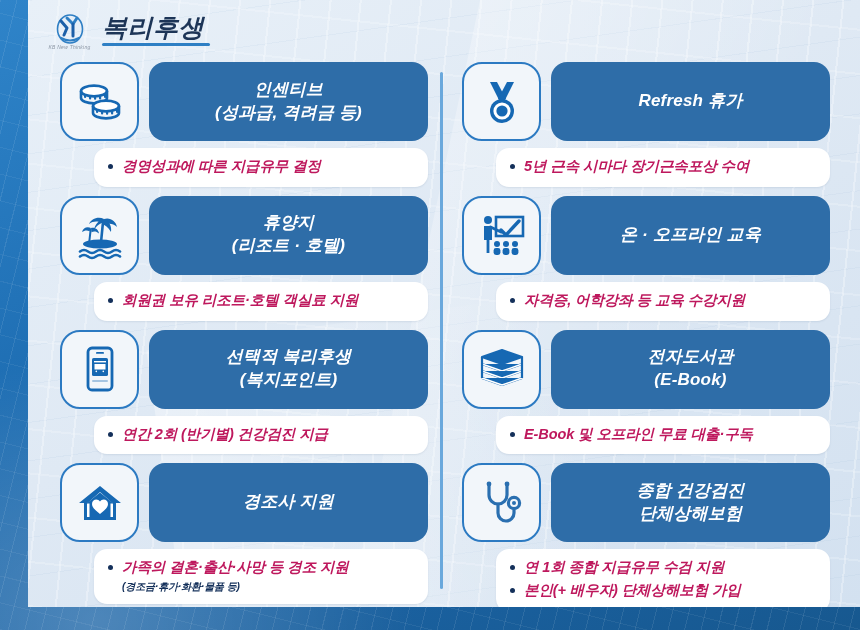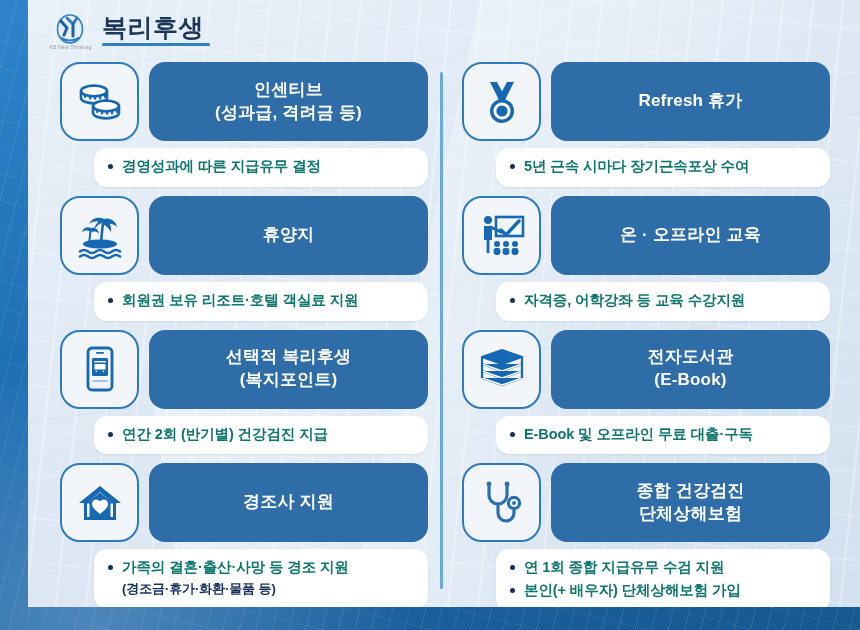--- a/index.html
+++ b/index.html
@@ -9,20 +9,21 @@
     font-family:"Liberation Sans", "DejaVu Sans", sans-serif;
     overflow:hidden;
   }
 
   
   #page {
     position:relative;
     width:860px; height:630px;
     background:#1a6cb5;
     overflow:hidden;
+    font-style:italic;
   }
 
   
   .frame-bg {
     position:absolute; inset:0;
     background:
       linear-gradient(160deg,#2f84c9 0%, #1f6fb4 40%, #1b64a6 70%, #17588f 100%);
   }
   
   .frame-lines {
@@ -136,30 +137,30 @@
   .desc-bar {
     margin-top:7px; margin-left:34px;
     width:334px;
     background:#ffffff;
     border-radius:13px;
     padding:8px 12px 9px 14px;
     box-shadow:0 1px 2px rgba(40,70,110,.10);
   }
   .desc-line {
     display:flex; align-items:flex-start; gap:9px;
-    font-size:14.5px; font-weight:bold; color:#0f766e;
+    font-size:14.5px; font-weight:bold; color:#be185d;
     line-height:1.5; letter-spacing:-.1px;
   }
   .desc-line + .desc-line { margin-top:1px; }
   .bullet {
     flex:0 0 auto; width:5px; height:5px; border-radius:50%;
     background:#14305a; margin-top:8px;
   }
   .desc-cont {
-    font-size:13px; font-weight:bold; color:#14305a;
+    font-size:10px; font-weight:bold; color:#14305a;
     line-height:1.5; padding-left:14px; letter-spacing:-.1px;
   }
 
   
   .card.tall .desc-bar { padding-bottom:10px; }
 </style>
 </head>
 <body>
 
 <div id="page">
@@ -245,20 +246,21 @@
                   <path d="M18 20 c4 -1 7.5 1.5 8 5.5 c-2.5 -2.5 -5.5 -2.5 -7.5 -1.3 z"></path>
                   <path d="M17.4 20.7 c.9 0 1.3 .7 1.2 1.6 l-1.4 12.2 h-2 l1.4 -12.4 c.1 -.9 .5 -1.4 .8 -1.4z"></path>
                   <ellipse cx="27" cy="36" rx="17" ry="4.6"></ellipse>
                   <path d="M7 43.5 q4 -3 8 0 q4 3 8 0 q4 -3 8 0 q4 3 8 0 q4 -3 8 0" fill="none" stroke="#1668b3" stroke-width="2.6" stroke-linecap="round"></path>
                   <path d="M7 48.5 q4 -3 8 0 q4 3 8 0 q4 -3 8 0 q4 3 8 0 q4 -3 8 0" fill="none" stroke="#1668b3" stroke-width="2.6" stroke-linecap="round"></path>
                 </g>
               </svg>
             </div>
             <div class="title-pill">
               <span>휴양지</span>
+              <span class="ln2">(리조트 · 호텔)</span>
             </div>
           </div>
           <div class="desc-bar">
             <div class="desc-line">
               <span class="bullet"></span>
               <span>회원권 보유 리조트·호텔 객실료 지원</span>
             </div>
           </div>
         </div>
 

